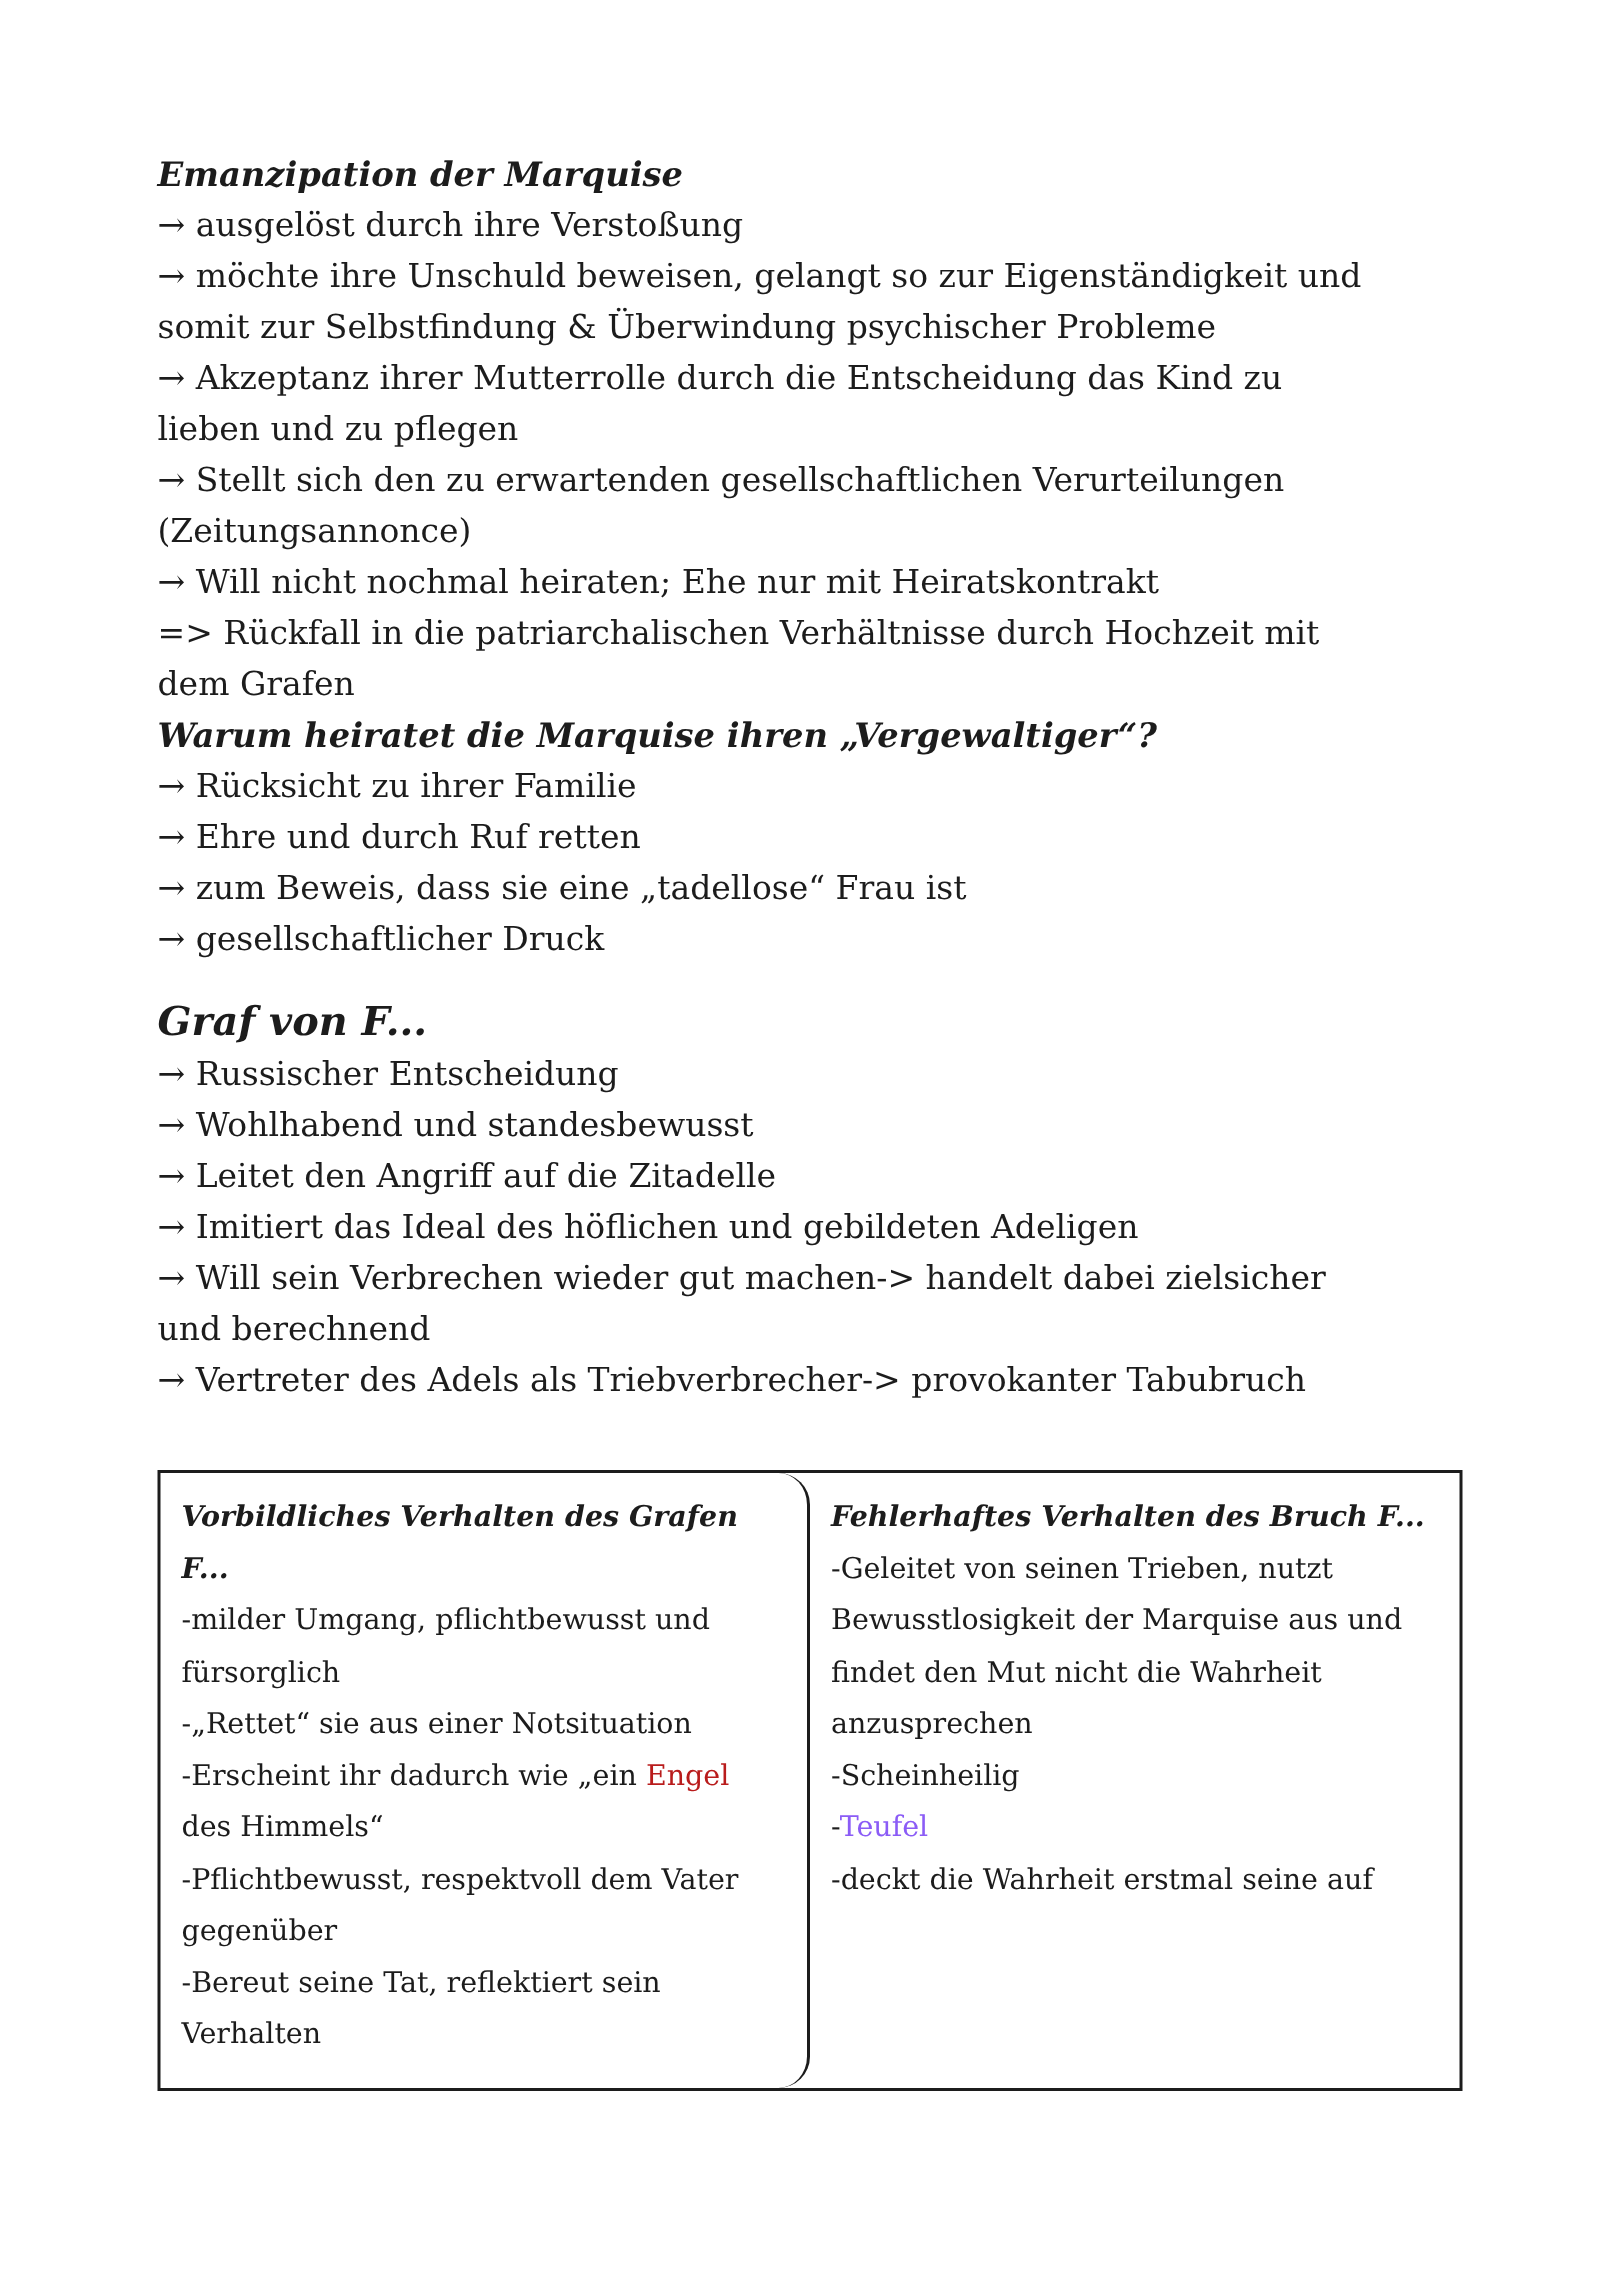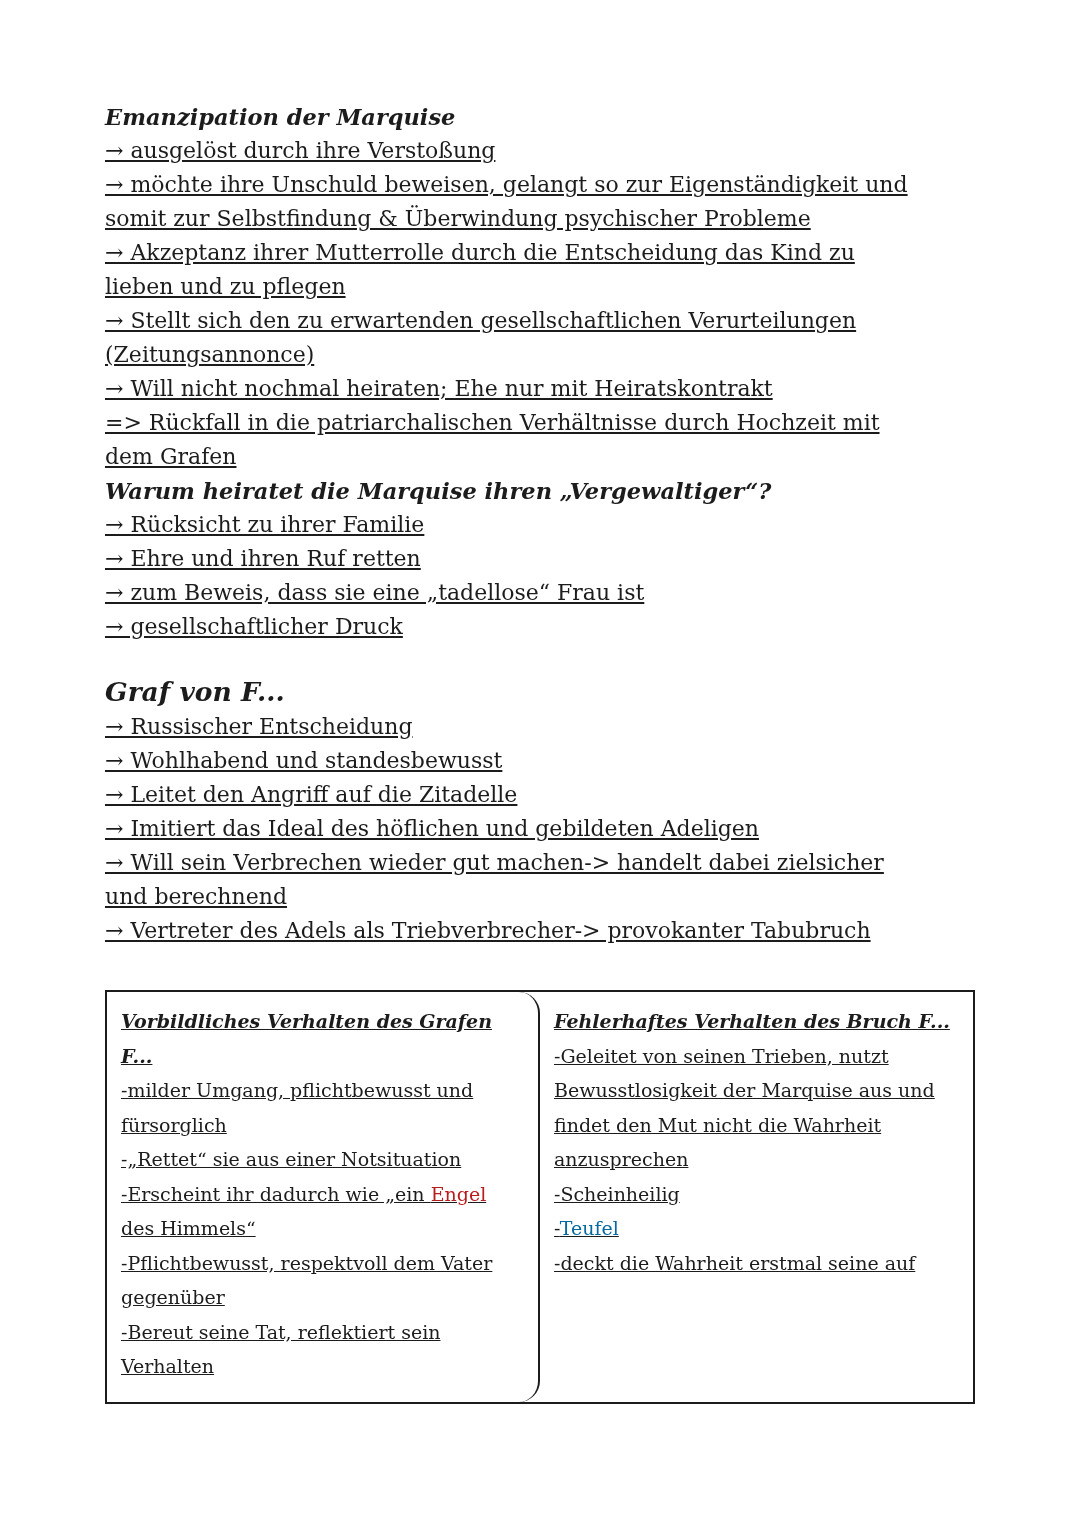--- a/index.html
+++ b/index.html
@@ -17,35 +17,34 @@
   .page {
     box-sizing: border-box;
     width: 1020px;
     height: 1527px;
     padding: 100px 105px 40px 105px;
   }
   p {
     margin: 0;
     font-size: 22px;
     line-height: 34px;
-    text-decoration: underline;
   }
   h2 {
     margin: 0;
     font-size: 22.5px;
     line-height: 34px;
     font-weight: bold;
     font-style: italic;
   }
   h2.big {
     font-size: 26.5px;
     line-height: 36px;
   }
   section.gap-top {
-    margin-top: 30px;
+    margin-top: 20px;
   }
   .bold-italic {
     font-weight: bold;
     font-style: italic;
   }
   .red {  }
 
   .cmp-table {
     box-sizing: border-box;
     margin-top: 42px;
@@ -83,21 +82,21 @@
     <p>→ möchte ihre Unschuld beweisen, gelangt so zur Eigenständigkeit und somit zur Selbstfindung &amp; Überwindung psychischer Probleme</p>
     <p>→ Akzeptanz ihrer Mutterrolle durch die Entscheidung das Kind zu lieben und zu pflegen</p>
     <p>→ Stellt sich den zu erwartenden gesellschaftlichen Verurteilungen (Zeitungsannonce)</p>
     <p>→ Will nicht nochmal heiraten; Ehe nur mit Heiratskontrakt</p>
     <p>=&gt; Rückfall in die patriarchalischen Verhältnisse durch Hochzeit mit dem Grafen</p>
   </section>
 
   <section>
     <h2>Warum heiratet die Marquise ihren „Vergewaltiger“?</h2>
     <p>→ Rücksicht zu ihrer Familie</p>
-    <p>→ Ehre und ihren Ruf retten</p>
+    <p>→ Ehre und durch Ruf retten</p>
     <p>→ zum Beweis, dass sie eine „tadellose“ Frau ist</p>
     <p>→ gesellschaftlicher Druck</p>
   </section>
 
   <section class="gap-top">
     <h2 class="big">Graf von F...</h2>
     <p>→ Russischer Entscheidung</p>
     <p>→ Wohlhabend und standesbewusst</p>
     <p>→ Leitet den Angriff auf die Zitadelle</p>
     <p>→ Imitiert das Ideal des höflichen und gebildeten Adeligen</p>
@@ -111,18 +110,18 @@
       <p>-milder Umgang, pflichtbewusst und fürsorglich</p>
       <p>-„Rettet“ sie aus einer Notsituation</p>
       <p><span>-Erscheint ihr dadurch wie „ein </span><span class="red" style="color: #b91c1c;">Engel</span><span> des Himmels“</span></p>
       <p>-Pflichtbewusst, respektvoll dem Vater gegenüber</p>
       <p>-Bereut seine Tat, reflektiert sein Verhalten</p>
     </div>
     <div class="cmp-col right">
       <p class="th">Fehlerhaftes Verhalten des Bruch F...</p>
       <p>-Geleitet von seinen Trieben, nutzt Bewusstlosigkeit der Marquise aus und findet den Mut nicht die Wahrheit anzusprechen</p>
       <p>-Scheinheilig</p>
-      <p><span>-</span><span class="red" style="color: #0369a1;">Teufel</span><span></span></p>
+      <p><span>-</span><span class="red" style="color: #8b5cf6;">Teufel</span><span></span></p>
       <p>-deckt die Wahrheit erstmal seine auf</p>
     </div>
   </div>
 
 </div>
 
 </body></html>

